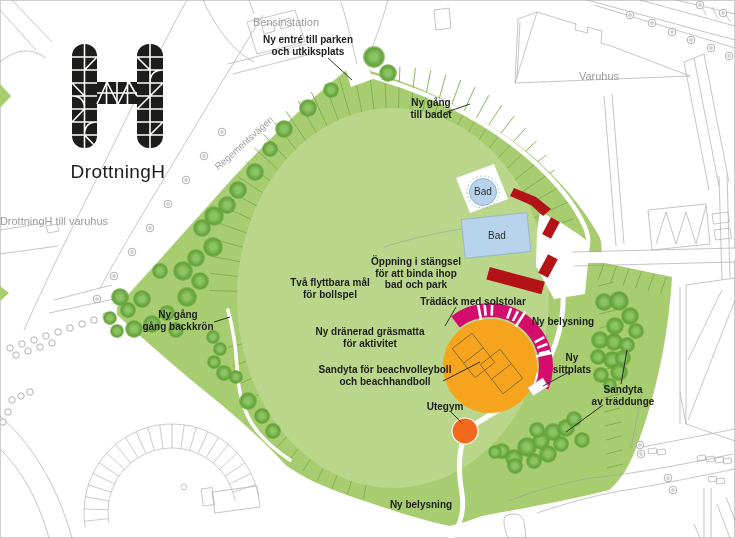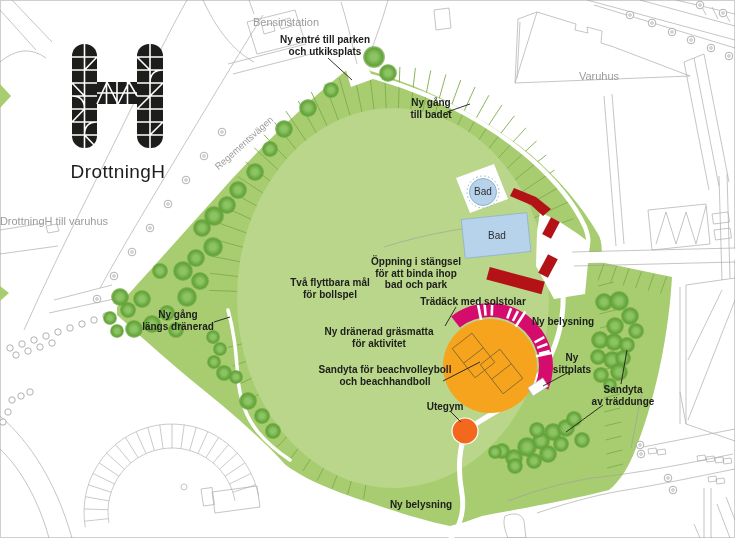--- a/index.html
+++ b/index.html
@@ -369,21 +369,21 @@
     <path d="M456,307 L445,326"></path>
     <path d="M443,381 L480,362"></path>
     <path d="M569,372 L543,386"></path>
     <path d="M621,384 L627,350"></path>
     <path d="M603,405 L566,432"></path>
     <path d="M451,412 L461,422"></path>
   </g>
 </svg>
 
 <div class="lbl gray" style="left:286px;top:23px">Bensinstation</div>
-<div class="lbl dark" style="left:325px;top:45px">
+<div class="lbl dark" style="left:308px;top:45px">
   <span>Ny entré till parken</span>
   <span>och utkiksplats</span>
 </div>
 <div class="lbl gray" style="left:599px;top:77px">Varuhus</div>
 <div class="lbl dark" style="left:431px;top:108px">
   <span>Ny gång</span>
   <span>till badet</span>
 </div>
 <div class="lbl gray rot" style="left:244px;top:143px">Regementsvägen</div>
 <div class="lbl gray" style="left:54px;top:222px">DrottningH till varuhus</div>
@@ -393,23 +393,23 @@
   <span>Två flyttbara mål</span>
   <span>för bollspel</span>
 </div>
 <div class="lbl dark" style="left:416px;top:273px">
   <span>Öppning i stängsel</span>
   <span>för att binda ihop</span>
   <span>bad och park</span>
 </div>
 <div class="lbl dark" style="left:178px;top:320px">
   <span>Ny gång</span>
-  <span>längs dränerad</span>
-</div>
-<div class="lbl dark" style="left:379px;top:337px">
+  <span>gång backkrön</span>
+</div>
+<div class="lbl dark" style="left:370px;top:337px">
   <span>Ny dränerad gräsmatta</span>
   <span>för aktivitet</span>
 </div>
 <div class="lbl dark" style="left:473px;top:302px">Trädäck med solstolar</div>
 <div class="lbl dark" style="left:563px;top:322px">Ny belysning</div>
 <div class="lbl dark" style="left:572px;top:363px">
   <span>Ny</span>
   <span>sittplats</span>
 </div>
 <div class="lbl dark" style="left:385px;top:375px">

